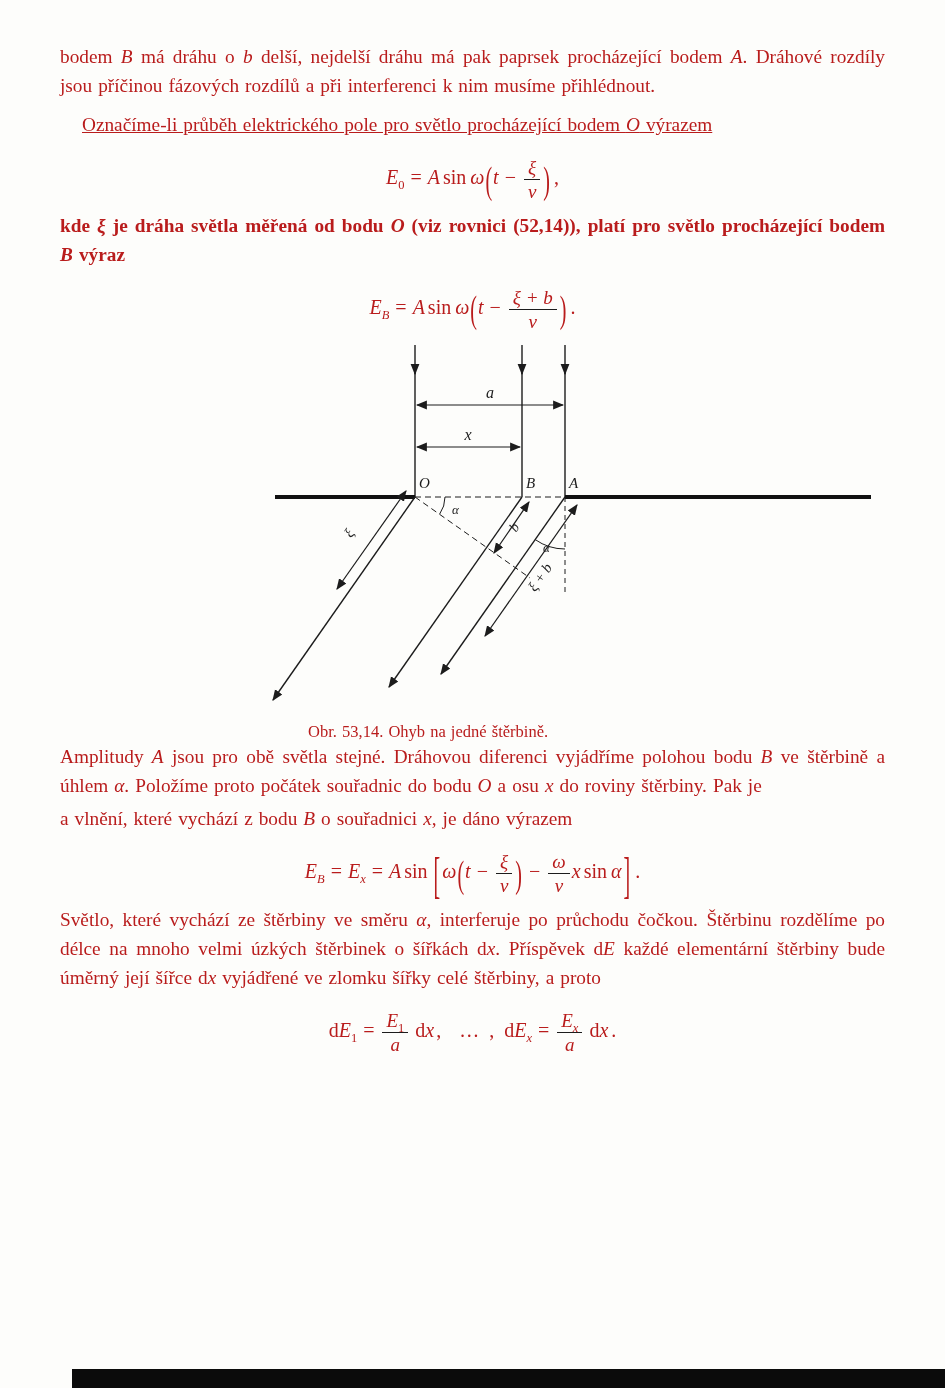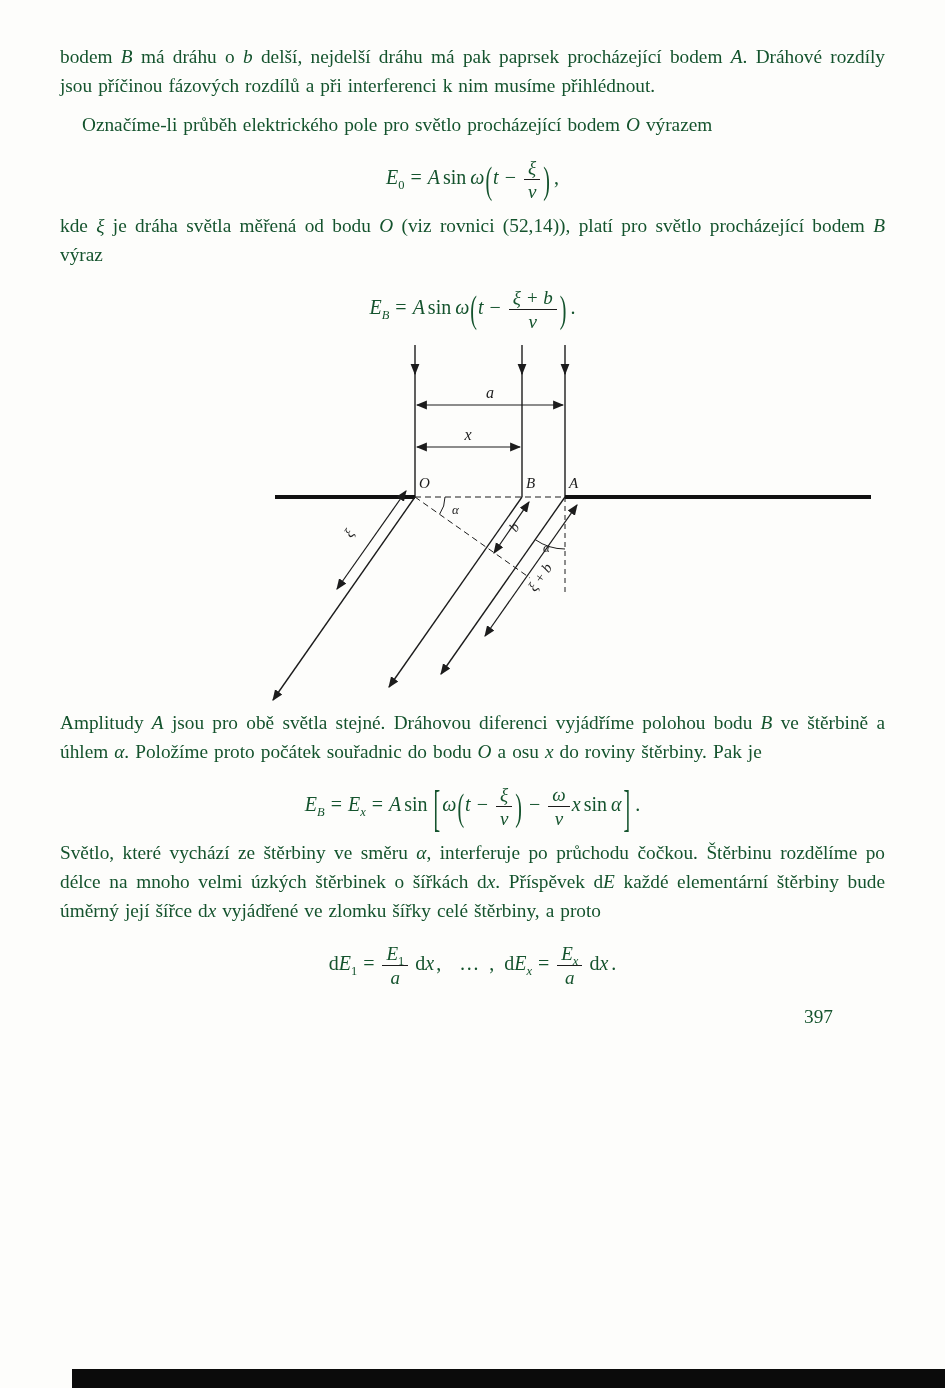--- a/index.html
+++ b/index.html
@@ -2,28 +2,28 @@
 <html lang="cs"><head>
 <meta charset="utf-8">
 <style>
   html,body{margin:0;padding:0;background:#ffffff;}
   .page{
     position:relative;
     width:945px;height:1388px;
     box-sizing:border-box;
     padding:42px 60px 0 60px;
     background:#fdfdfb;
-    color:#14532d;
+    color:#b91c1c;
     font-family:"Liberation Serif","DejaVu Serif",serif;
     font-size:19.3px;line-height:29px;
     overflow:hidden;
   }
   .para{margin:0;text-align:justify;word-spacing:1.2px;}
-  .p2{margin-top:10px;text-indent:22px;}
-  .p3{margin-top:6px;}
+  .p2{margin-top:10px;text-indent:22px;text-decoration:underline;}
+  .p3{margin-top:6px;font-weight:bold;}
   .p4{}
   .p5{margin-top:4px;}
   .p6{margin-top:0;}
   .var{font-style:italic;}
   .rm{font-style:normal;}
   
   .eq{margin:18px 0 8px;text-align:center;font-size:20px;white-space:nowrap;}
   .eq .op{padding:0 6px;}
   .eq .fun{padding:0 4px 0 3px;}
   .eq .punct{padding-left:3px;}
@@ -111,32 +111,33 @@
 
       <line x1="141" y1="151" x2="72" y2="249" stroke="#1c1c1c" stroke-width="1.2" marker-start="url(#ah)" marker-end="url(#ah)"></line>
       <text x="88" y="196" font-size="14.5" text-anchor="middle" transform="rotate(-55 88 196)">ξ</text>
 
       <line x1="264" y1="162" x2="229" y2="213" stroke="#1c1c1c" stroke-width="1.2" marker-start="url(#ah)" marker-end="url(#ah)"></line>
       <text x="253" y="190" font-size="14" text-anchor="middle" transform="rotate(-55 253 190)">b</text>
 
       <line x1="312" y1="165" x2="220" y2="296" stroke="#1c1c1c" stroke-width="1.2" marker-start="url(#ah)" marker-end="url(#ah)"></line>
       <text x="279" y="240" font-size="14.5" text-anchor="middle" transform="rotate(-55 279 240)">ξ + b</text>
     </svg>
+    <div class="fig-caption">Obr. 53,14. Ohyb na jedné štěrbině.</div>
   </div>
 
   <p class="para p4"><span>Amplitudy </span><span class="var">A</span><span> jsou pro obě světla stejné. Dráhovou diferenci vyjádříme polohou bodu </span><span class="var">B</span><span> ve štěrbině a úhlem </span><span class="var">α</span><span>. Položíme proto počátek souřadnic do bodu </span><span class="var">O</span><span> a osu </span><span class="var">x</span><span> do roviny štěrbiny. Pak je</span></p>
 
 
+  <p class="para p5"><span>a vlnění, které vychází z bodu </span><span class="var">B</span><span> o souřadnici </span><span class="var">x</span><span>, je dáno výrazem</span></p>
 
   <div class="eq">
     <span class="var">E</span><sub class="var">B</sub><span class="op rm">=</span><span class="var">E</span><sub class="var">x</sub><span class="op rm">=</span><span class="var">A</span><span class="fun rm">sin</span><span class="bigb">[</span><span class="var">ω</span><span class="bigp">(</span><span class="var">t</span><span class="op rm">−</span><span class="frac"><span class="num var">ξ</span><span class="den var">v</span></span><span class="bigp">)</span><span class="op rm">−</span><span class="frac"><span class="num var">ω</span><span class="den var">v</span></span><span class="var">x</span><span class="fun rm">sin</span><span class="var">α</span><span class="bigb">]</span><span class="rm punct">.</span>
   </div>
 
   <p class="para p6"><span>Světlo, které vychází ze štěrbiny ve směru </span><span class="var">α</span><span>, interferuje po průchodu čočkou. Štěrbinu rozdělíme po délce na mnoho velmi úzkých štěrbinek o šířkách d</span><span class="var">x</span><span>. Příspěvek d</span><span class="var">E</span><span> každé elementární štěrbiny bude úměrný její šířce d</span><span class="var">x</span><span> vyjádřené ve zlomku šířky celé štěrbiny, a proto</span></p>
 
   <div class="eq">
     <span class="rm">d</span><span class="var">E</span><sub class="rm">1</sub><span class="op rm">=</span><span class="frac"><span class="num"><span class="var">E</span><sub class="rm">1</sub></span><span class="den var">a</span></span><span class="rm" style="padding-left:5px;">d</span><span class="var">x</span><span class="rm sep">,</span><span class="rm dots">…</span><span class="rm sep">,</span><span class="rm">d</span><span class="var">E</span><sub class="var">x</sub><span class="op rm">=</span><span class="frac"><span class="num"><span class="var">E</span><sub class="var">x</sub></span><span class="den var">a</span></span><span class="rm" style="padding-left:5px;">d</span><span class="var">x</span><span class="rm punct">.</span>
   </div>
 
-  <div class="page-number">397</div>
 
   <div class="scan-bar"></div>
 </div>
 
 </body></html>

